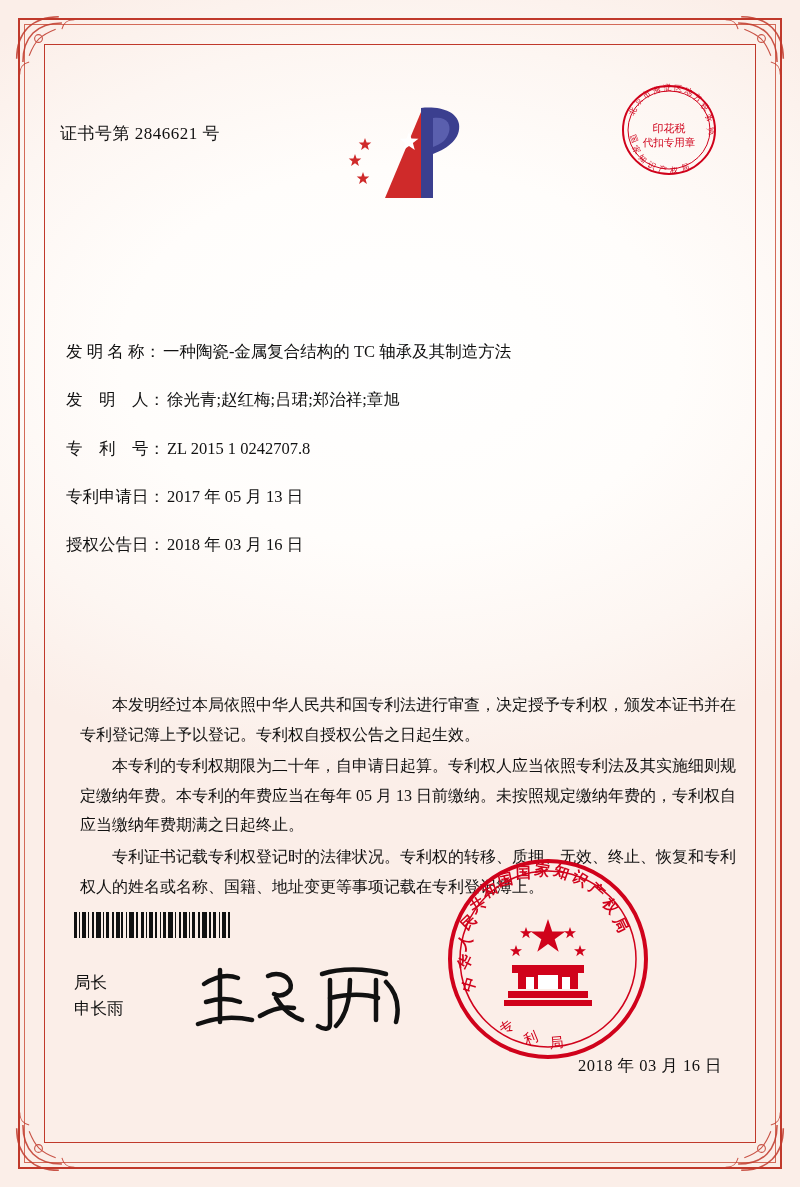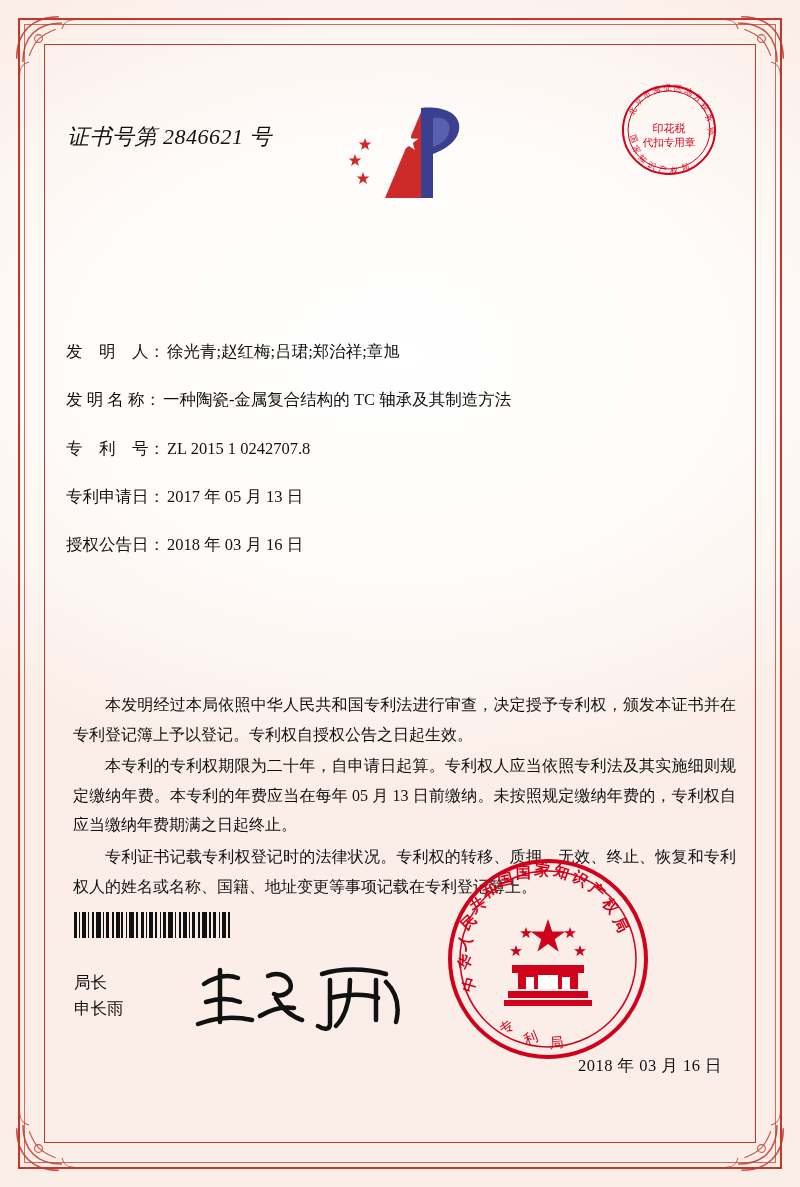--- a/index.html
+++ b/index.html
@@ -53,26 +53,25 @@
   .c-br { right: 12px; bottom: 12px; transform: scale(-1,-1); }
 
   .content {
     position: absolute;
     left: 60px; top: 60px; right: 60px; bottom: 60px;
   }
 
   
   .cert-no {
     position: absolute;
-    left: 7px;
+    left: 0px;
     top: 62px;
-    font-size: 22px;
+    font-size: 17px;
     letter-spacing: .5px;
     color: #111;
-    font-style: italic;
   }
 
   
   .logo {
     position: absolute;
     left: 50%;
     top: 42px;
     transform: translateX(-50%);
     width: 150px;
     height: 115px;
@@ -132,21 +131,21 @@
     position: absolute;
     top: 630px;
     left: 6px;
     right: 4px;
     font-size: 16px;
     line-height: 1.85;
     color: #111;
     text-align: justify;
   }
   .body-text p {
-    margin: 0 0 2px 7px;
+    margin: 0 0 2px 14px;
     text-indent: 32px;
   }
 
   
   .barcode {
     position: absolute;
     left: 14px;
     top: 852px;
     width: 230px;
     height: 26px;
@@ -308,26 +307,26 @@
           <text transform="translate(48,95) rotate(14)">产</text>
           <text transform="translate(60,97) rotate(0)">权</text>
           <text transform="translate(72,95) rotate(-14)">局</text>
         </g>
       </svg>
     </div>
 
 
     <div class="fields">
       <div class="field">
+        <span class="label">发 明 名 称：</span>
+        <span class="value">一种陶瓷-金属复合结构的 TC 轴承及其制造方法</span>
+      </div>
+      <div class="field">
         <span class="label">发    明    人：</span>
         <span class="value">徐光青;赵红梅;吕珺;郑治祥;章旭</span>
-      </div>
-      <div class="field">
-        <span class="label">发 明 名 称：</span>
-        <span class="value">一种陶瓷-金属复合结构的 TC 轴承及其制造方法</span>
       </div>
       <div class="field">
         <span class="label">专    利    号：</span>
         <span class="value">ZL 2015 1 0242707.8</span>
       </div>
       <div class="field">
         <span class="label">专利申请日：</span>
         <span class="value">2017 年 05 月 13 日</span>
       </div>
       <div class="field">

